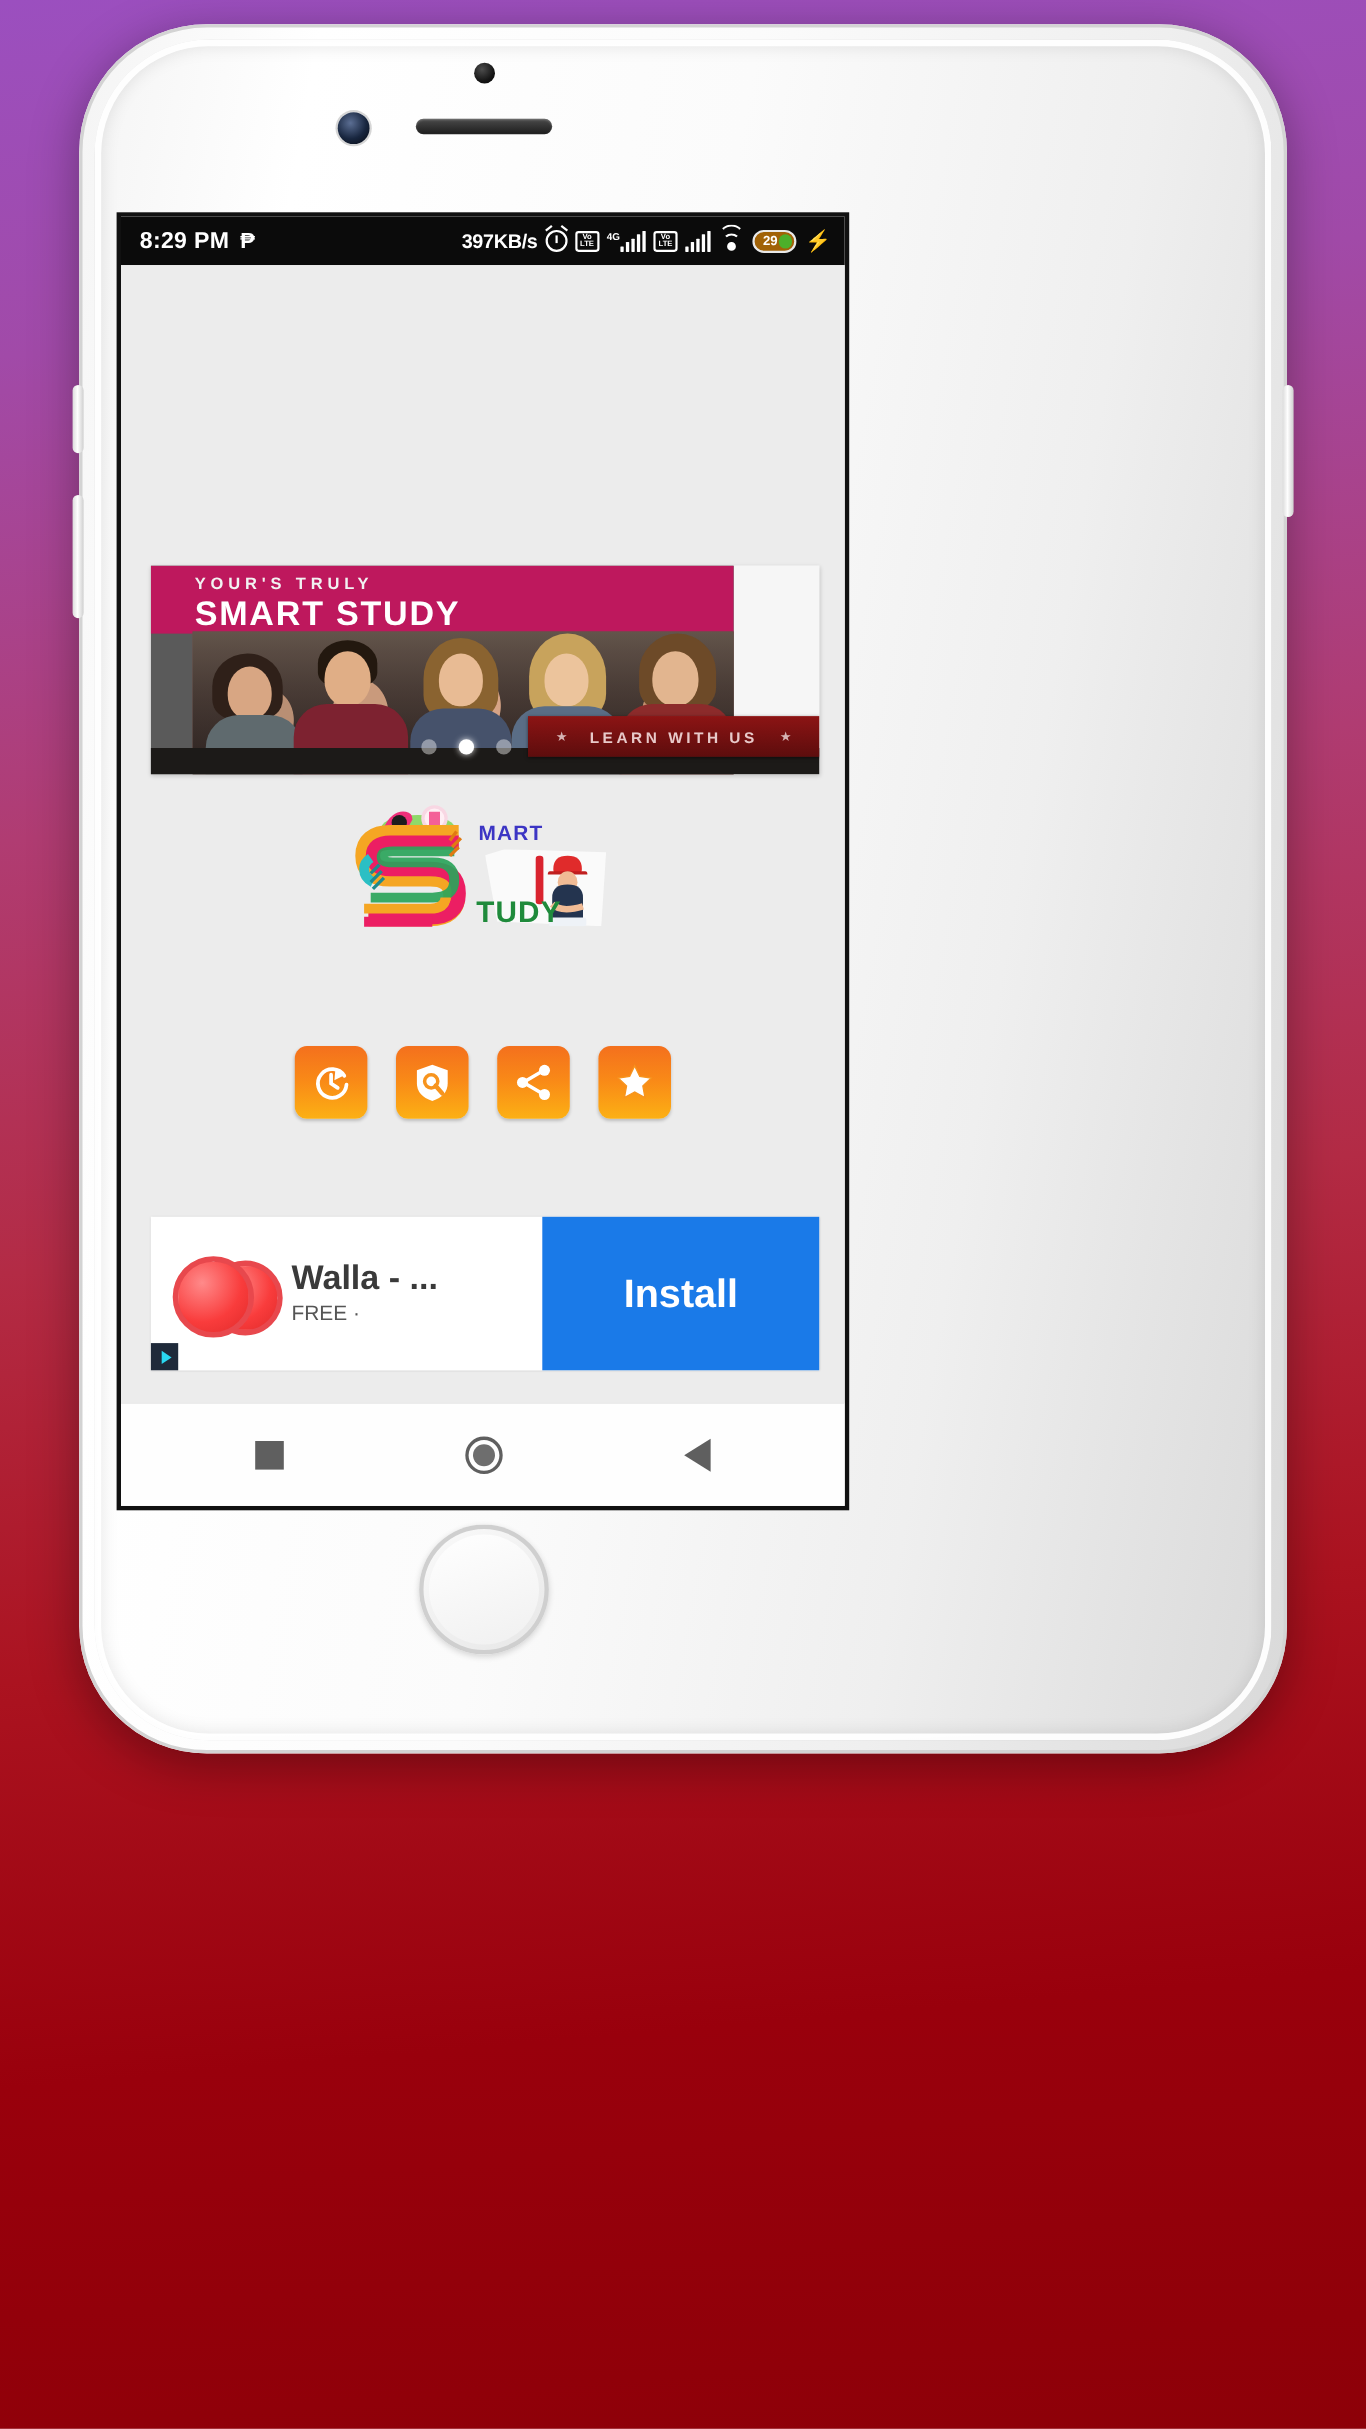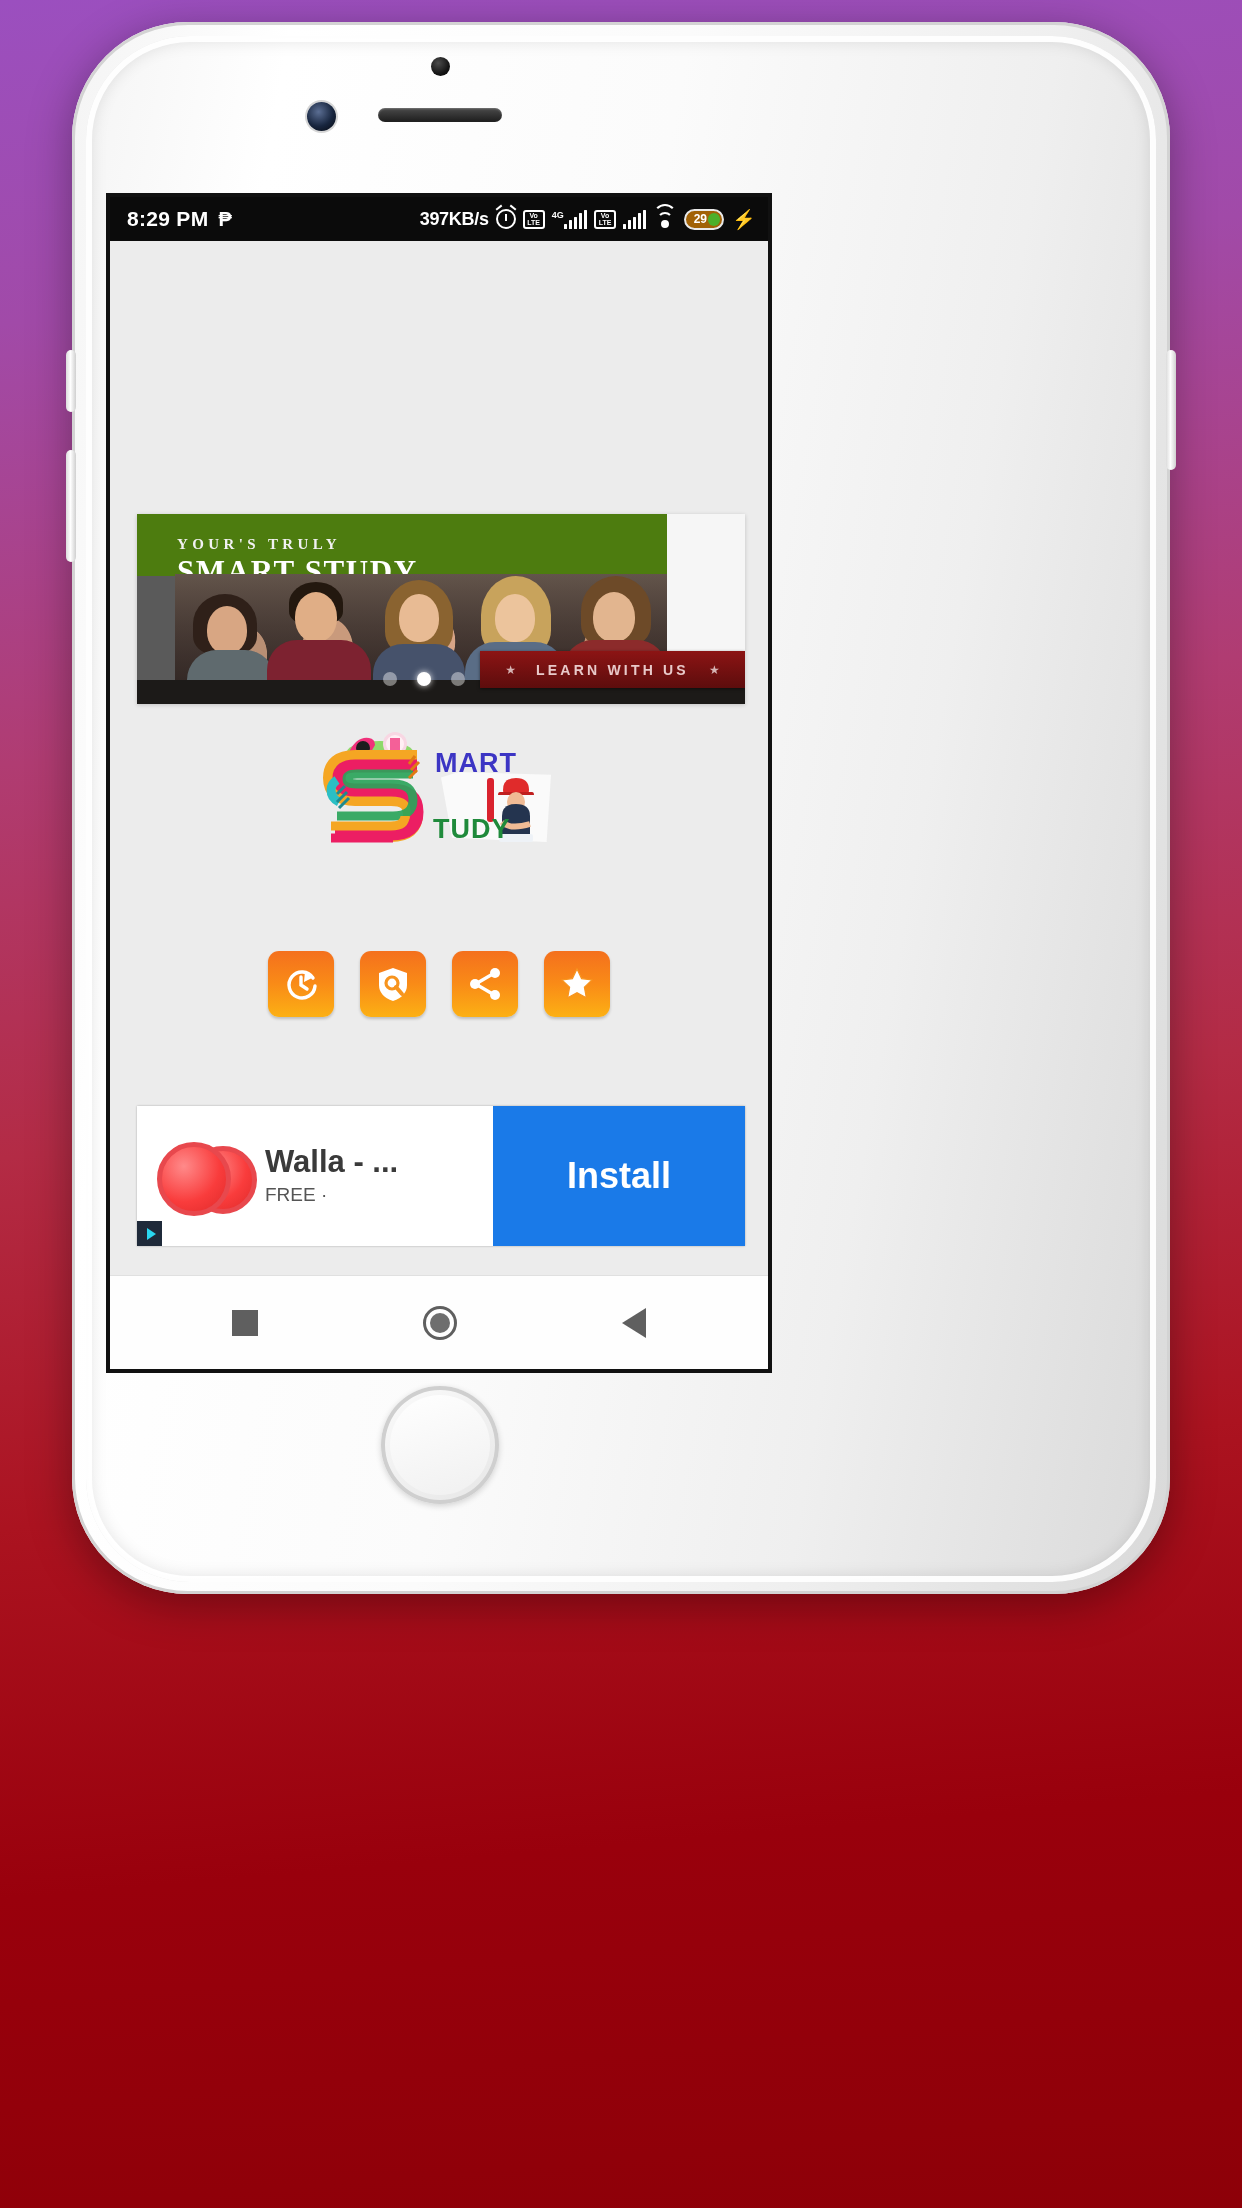--- a/index.html
+++ b/index.html
@@ -88,21 +88,21 @@
   .batt .pct{font-size:12px;font-weight:bold;position:relative;z-index:2;margin-right:8px;}
   .bolt{font-size:19px;line-height:1;margin-left:1px;}
 
   
   .appbody{height:1034px;background:#ececec;position:relative;}
 
   
   .banner{position:absolute;left:27px;top:273px;width:608px;height:190px;
     background:#f6f6f6;box-shadow:0 1px 4px rgba(0,0,0,.18);overflow:hidden;}
   .banner-slide{position:absolute;left:0;top:0;width:530px;height:190px;overflow:hidden;background:#5a5a5a;}
-  .banner-top{height:62px;background:#4d7c0f;padding:22px 0 0 40px;box-sizing:border-box;font-family:Liberation Serif, serif;}
+  .banner-top{height:62px;background:#be185d;padding:8px 0 0 40px;box-sizing:border-box;}
   .ban-kicker{color:#f2f2f2;font-size:15px;letter-spacing:4.4px;font-weight:bold;}
   .ban-title{color:#fff;font-size:31px;font-weight:bold;letter-spacing:1.6px;margin-top:1px;
     white-space:nowrap;}
   .banner-photo{position:absolute;left:38px;top:60px;width:492px;height:130px;overflow:hidden;
     background:#6b4a44;}
   .ph{position:absolute;bottom:0;}
   .ph .head{position:absolute;border-radius:50% 50% 46% 46%;}
   .ph .hair{position:absolute;border-radius:50% 50% 30% 30%;}
   .photo-bg{position:absolute;inset:0;
     background:linear-gradient(180deg,#6e6158 0%,#584a44 40%,#3d3230 100%);}
@@ -124,21 +124,21 @@
     box-shadow:0 1px 3px rgba(0,0,0,.5);}
   .learnbar .txt{color:#e8c9c9;font-size:14px;letter-spacing:3.2px;font-weight:bold;}
   .learnbar .st{color:#d6b4b4;font-size:12px;}
   .banner-dark-strip{position:absolute;left:0;right:0;bottom:0;height:24px;background:#1c1a18;z-index:5;}
 
   
   .logo-wrap{position:absolute;left:0;right:0;top:485px;height:125px;display:flex;
     align-items:center;justify-content:center;}
   .logo{position:relative;width:240px;height:125px;}
   .logo .bigS{position:absolute;left:2px;top:18px;width:120px;height:104px;}
-  .logo .word-mart{position:absolute;left:116px;top:22px;font-size:27px;font-weight:bold;
+  .logo .word-mart{position:absolute;left:116px;top:22px;font-size:19px;font-weight:bold;
     color:#3c35c4;letter-spacing:1px;}
   .logo .word-tudy{position:absolute;left:114px;top:88px;font-size:27px;font-weight:bold;
     color:#1f8a3b;letter-spacing:1px;}
   .logo .worker{position:absolute;left:150px;top:48px;width:72px;height:68px;}
   .logo .paper{position:absolute;left:122px;top:46px;width:110px;height:70px;background:#fafafa;
     clip-path:polygon(0 8%,16% 0,100% 4%,96% 100%,10% 94%);}
   .logo .toppers{position:absolute;left:24px;top:0;width:74px;height:38px;}
 
   
   .btn-chapters{position:absolute;left:168px;top:623px;width:322px;height:63px;border-radius:9px;

